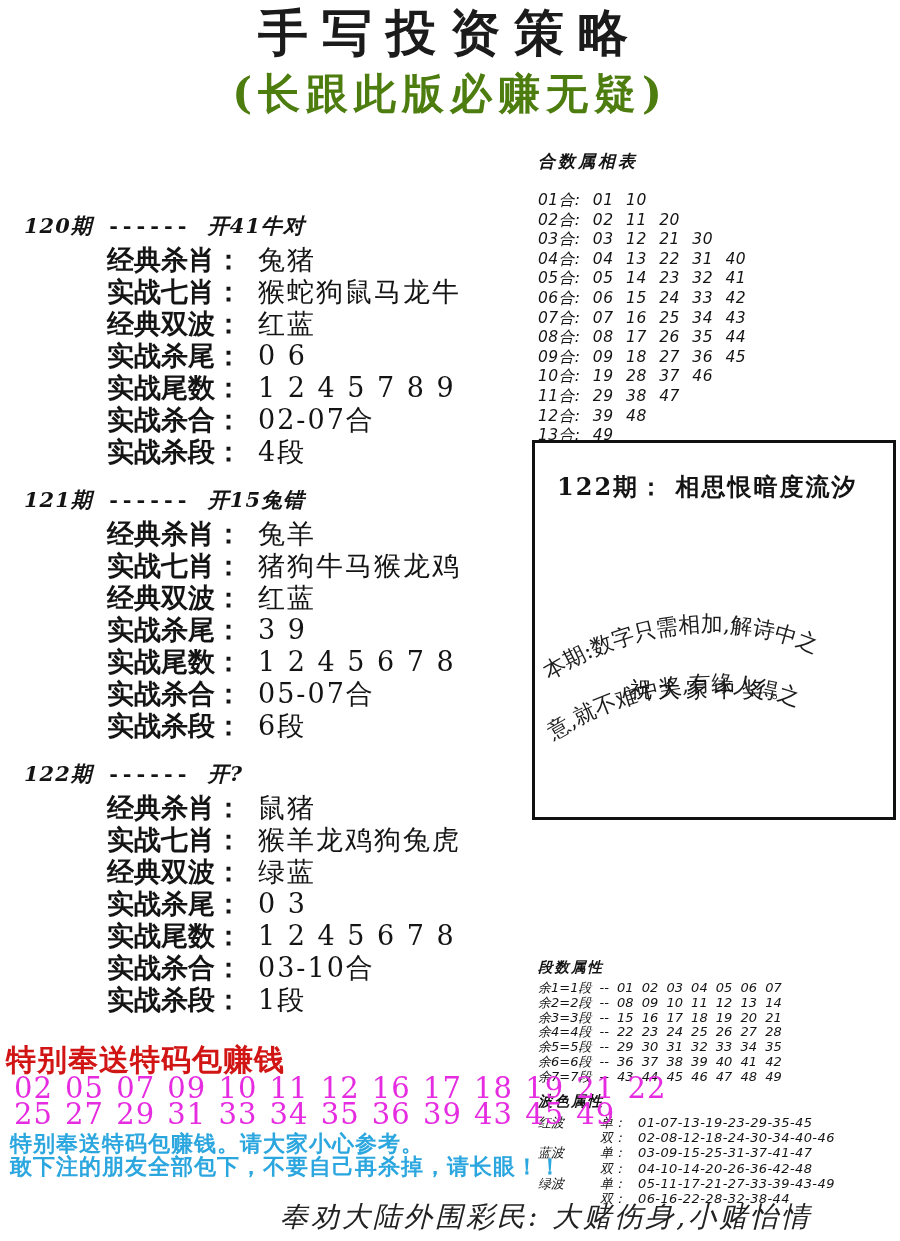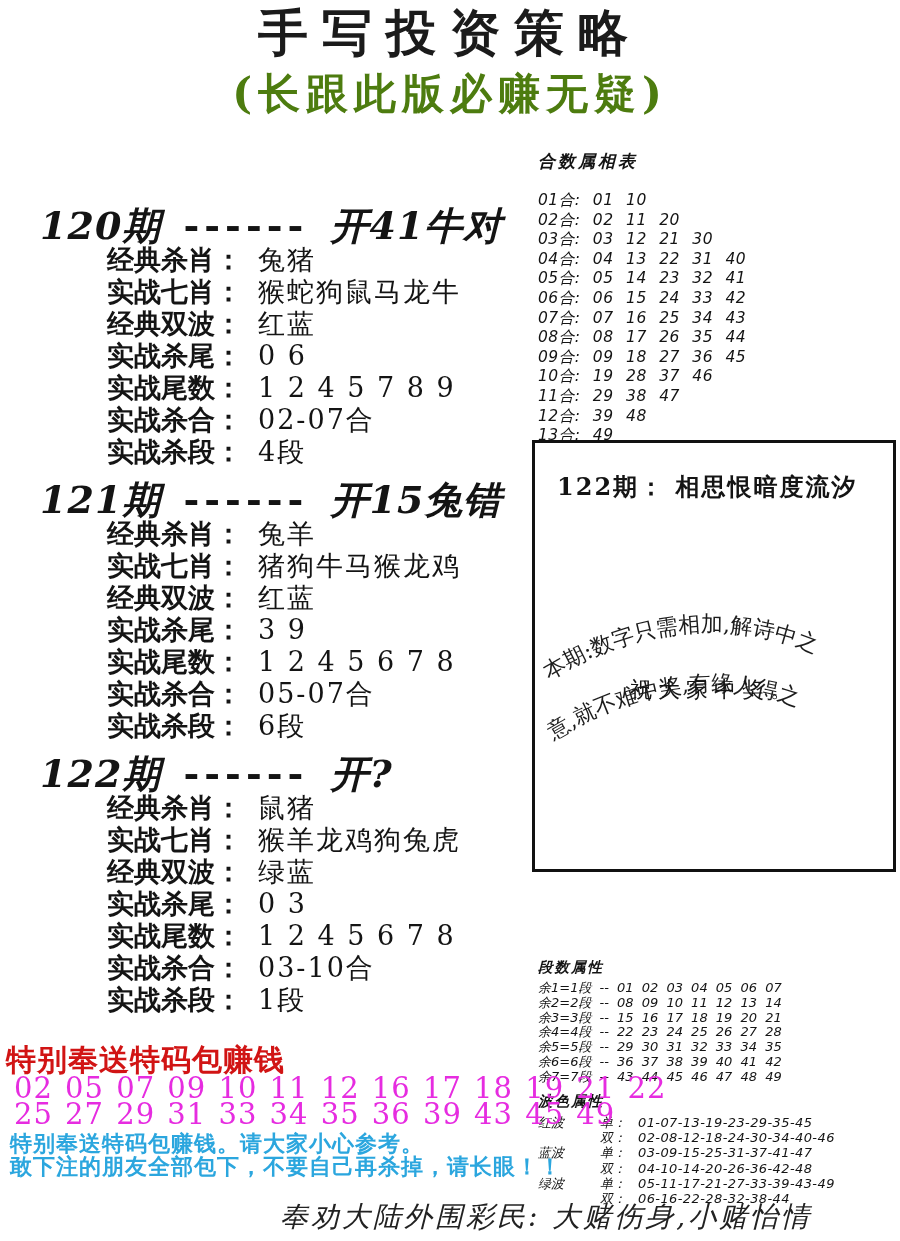--- a/index.html
+++ b/index.html
@@ -22,21 +22,21 @@
   .issue-heading {
     position:absolute; top:142px; left:115px;
     font-family:"DejaVu Serif", serif; font-size:46px; font-weight:bold;
     letter-spacing:4px;
   }
   
   .periods { position:absolute; top:208px; left:0; width:528px; }
   .period { margin-bottom:14px; }
   .period-header {
     font-family:"DejaVu Serif", serif; font-style:italic; font-weight:bold;
-    font-size:38px; line-height:36px; padding-left:40px; letter-spacing:1px;
+    font-size:21px; line-height:36px; padding-left:24px; letter-spacing:1px;
     white-space:nowrap;
   }
   .period-header .dashes { letter-spacing:5px; font-style:normal; margin:0 8px; }
   .pline { display:flex; line-height:32px; white-space:nowrap;padding-left:24px; }
   .plabel {
     width:218px; text-align:right; font-weight:bold; font-size:27px;
     font-family:"DejaVu Sans", sans-serif;
   }
   .pvalue {
     margin-left:16px; font-size:27px; font-family:"DejaVu Serif", serif;
@@ -47,21 +47,21 @@
   .t-title {
     font-family:"DejaVu Serif", serif; font-weight:bold; font-style:italic;
     font-size:17px; letter-spacing:3px; margin-bottom:18px;
   }
   .hesu .trow {
     font-family:"DejaVu Sans", sans-serif; font-style:italic; font-size:15.5px;
     line-height:19.6px; word-spacing:7px; letter-spacing:0.5px;
   }
   
   .poem-box {
-    position:absolute; left:532px; top:440px; width:364px; height:432px;
+    position:absolute; left:532px; top:440px; width:364px; height:380px;
     border:3px solid #111; background:#fff;
   }
   .poem-title {
     position:absolute; top:28px; left:22px; font-family:"DejaVu Serif", serif;
     font-weight:bold; font-size:24px; letter-spacing:2px; white-space:nowrap;
   }
   .poem-arcs { position:absolute; top:60px; left:0; }
   .arc-text {
     font-family:"DejaVu Serif", serif; font-size:22px; fill:#1c1c1c;
   }

